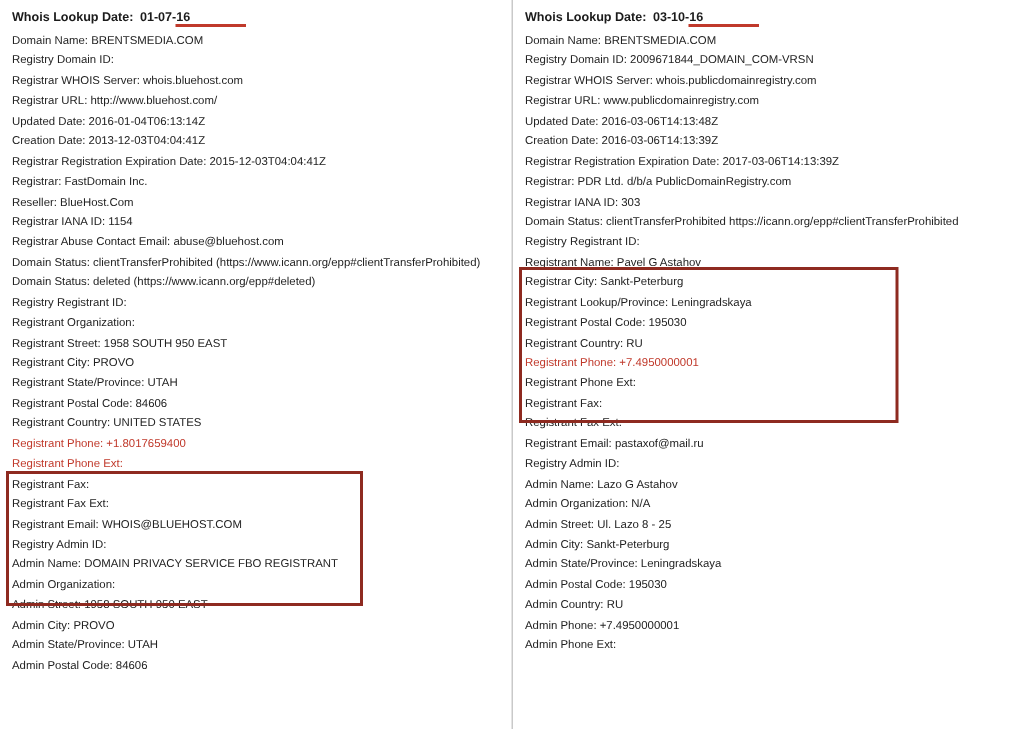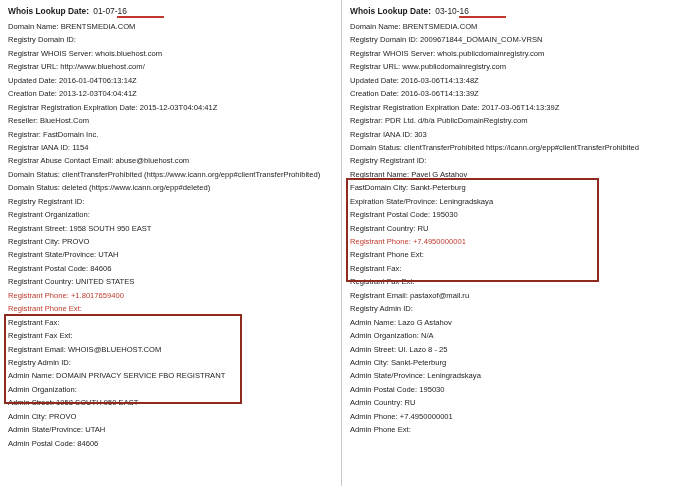--- a/index.html
+++ b/index.html
@@ -45,21 +45,21 @@
     font-weight: bold;
     margin: 0 0 2px 2px;
     height: 13px;
     line-height: 13px;
     white-space: nowrap;
   }
   .header-label {
     font-weight: bold;
   }
   .header-date {
-    font-weight: normal;
+    font-weight: bold;
     margin-left: 2px;
   }
   .date-underline {
     position: absolute;
     height: 2px;
     background: #c0392b;
     bottom: 0px;
   }
   .hdr-underline-left { left: 109px; width: 47px; }
   .hdr-underline-right { left: 109px; width: 47px; }
@@ -117,22 +117,22 @@
     </div>
     <div class="lines" id="left-lines">
       <div class="box box-left"></div>
     <div class="line dark">Domain Name: BRENTSMEDIA.COM</div>
         <div class="line dark">Registry Domain ID:</div>
         <div class="line dark">Registrar WHOIS Server: whois.bluehost.com</div>
         <div class="line dark">Registrar URL: http://www.bluehost.com/</div>
         <div class="line dark">Updated Date: 2016-01-04T06:13:14Z</div>
         <div class="line dark">Creation Date: 2013-12-03T04:04:41Z</div>
         <div class="line dark">Registrar Registration Expiration Date: 2015-12-03T04:04:41Z</div>
+        <div class="line dark">Registrar: FastDomain Inc.</div>
         <div class="line dark">Reseller: BlueHost.Com</div>
-        <div class="line dark">Registrar: FastDomain Inc.</div>
         <div class="line dark">Registrar IANA ID: 1154</div>
         <div class="line dark">Registrar Abuse Contact Email: abuse@bluehost.com</div>
         <div class="line dark">Domain Status: clientTransferProhibited (https://www.icann.org/epp#clientTransferProhibited)</div>
         <div class="line dark">Domain Status: deleted (https://www.icann.org/epp#deleted)</div>
         <div class="line dark">Registry Registrant ID:</div>
         <div class="line dark">Registrant Organization:</div>
         <div class="line dark">Registrant Street: 1958 SOUTH 950 EAST</div>
         <div class="line dark">Registrant City: PROVO</div>
         <div class="line dark">Registrant State/Province: UTAH</div>
         <div class="line dark">Registrant Postal Code: 84606</div>
@@ -165,22 +165,22 @@
         <div class="line dark">Registrar WHOIS Server: whois.publicdomainregistry.com</div>
         <div class="line dark">Registrar URL: www.publicdomainregistry.com</div>
         <div class="line dark">Updated Date: 2016-03-06T14:13:48Z</div>
         <div class="line dark">Creation Date: 2016-03-06T14:13:39Z</div>
         <div class="line dark">Registrar Registration Expiration Date: 2017-03-06T14:13:39Z</div>
         <div class="line dark">Registrar: PDR Ltd. d/b/a PublicDomainRegistry.com</div>
         <div class="line dark">Registrar IANA ID: 303</div>
         <div class="line dark">Domain Status: clientTransferProhibited https://icann.org/epp#clientTransferProhibited</div>
         <div class="line dark">Registry Registrant ID:</div>
         <div class="line dark">Registrant Name: Pavel G Astahov</div>
-        <div class="line dark">FastDomain City: Sankt-Peterburg</div>
-        <div class="line dark">Expiration State/Province: Leningradskaya</div>
+        <div class="line dark">Registrar City: Sankt-Peterburg</div>
+        <div class="line dark">Registrant Lookup/Province: Leningradskaya</div>
         <div class="line dark">Registrant Postal Code: 195030</div>
         <div class="line dark">Registrant Country: RU</div>
         <div class="line red">Registrant Phone: +7.4950000001</div>
         <div class="line dark">Registrant Phone Ext:</div>
         <div class="line dark">Registrant Fax:</div>
         <div class="line dark">Registrant Fax Ext:</div>
         <div class="line dark">Registrant Email: pastaxof@mail.ru</div>
         <div class="line dark">Registry Admin ID:</div>
         <div class="line dark">Admin Name: Lazo G Astahov</div>
         <div class="line dark">Admin Organization: N/A</div>

